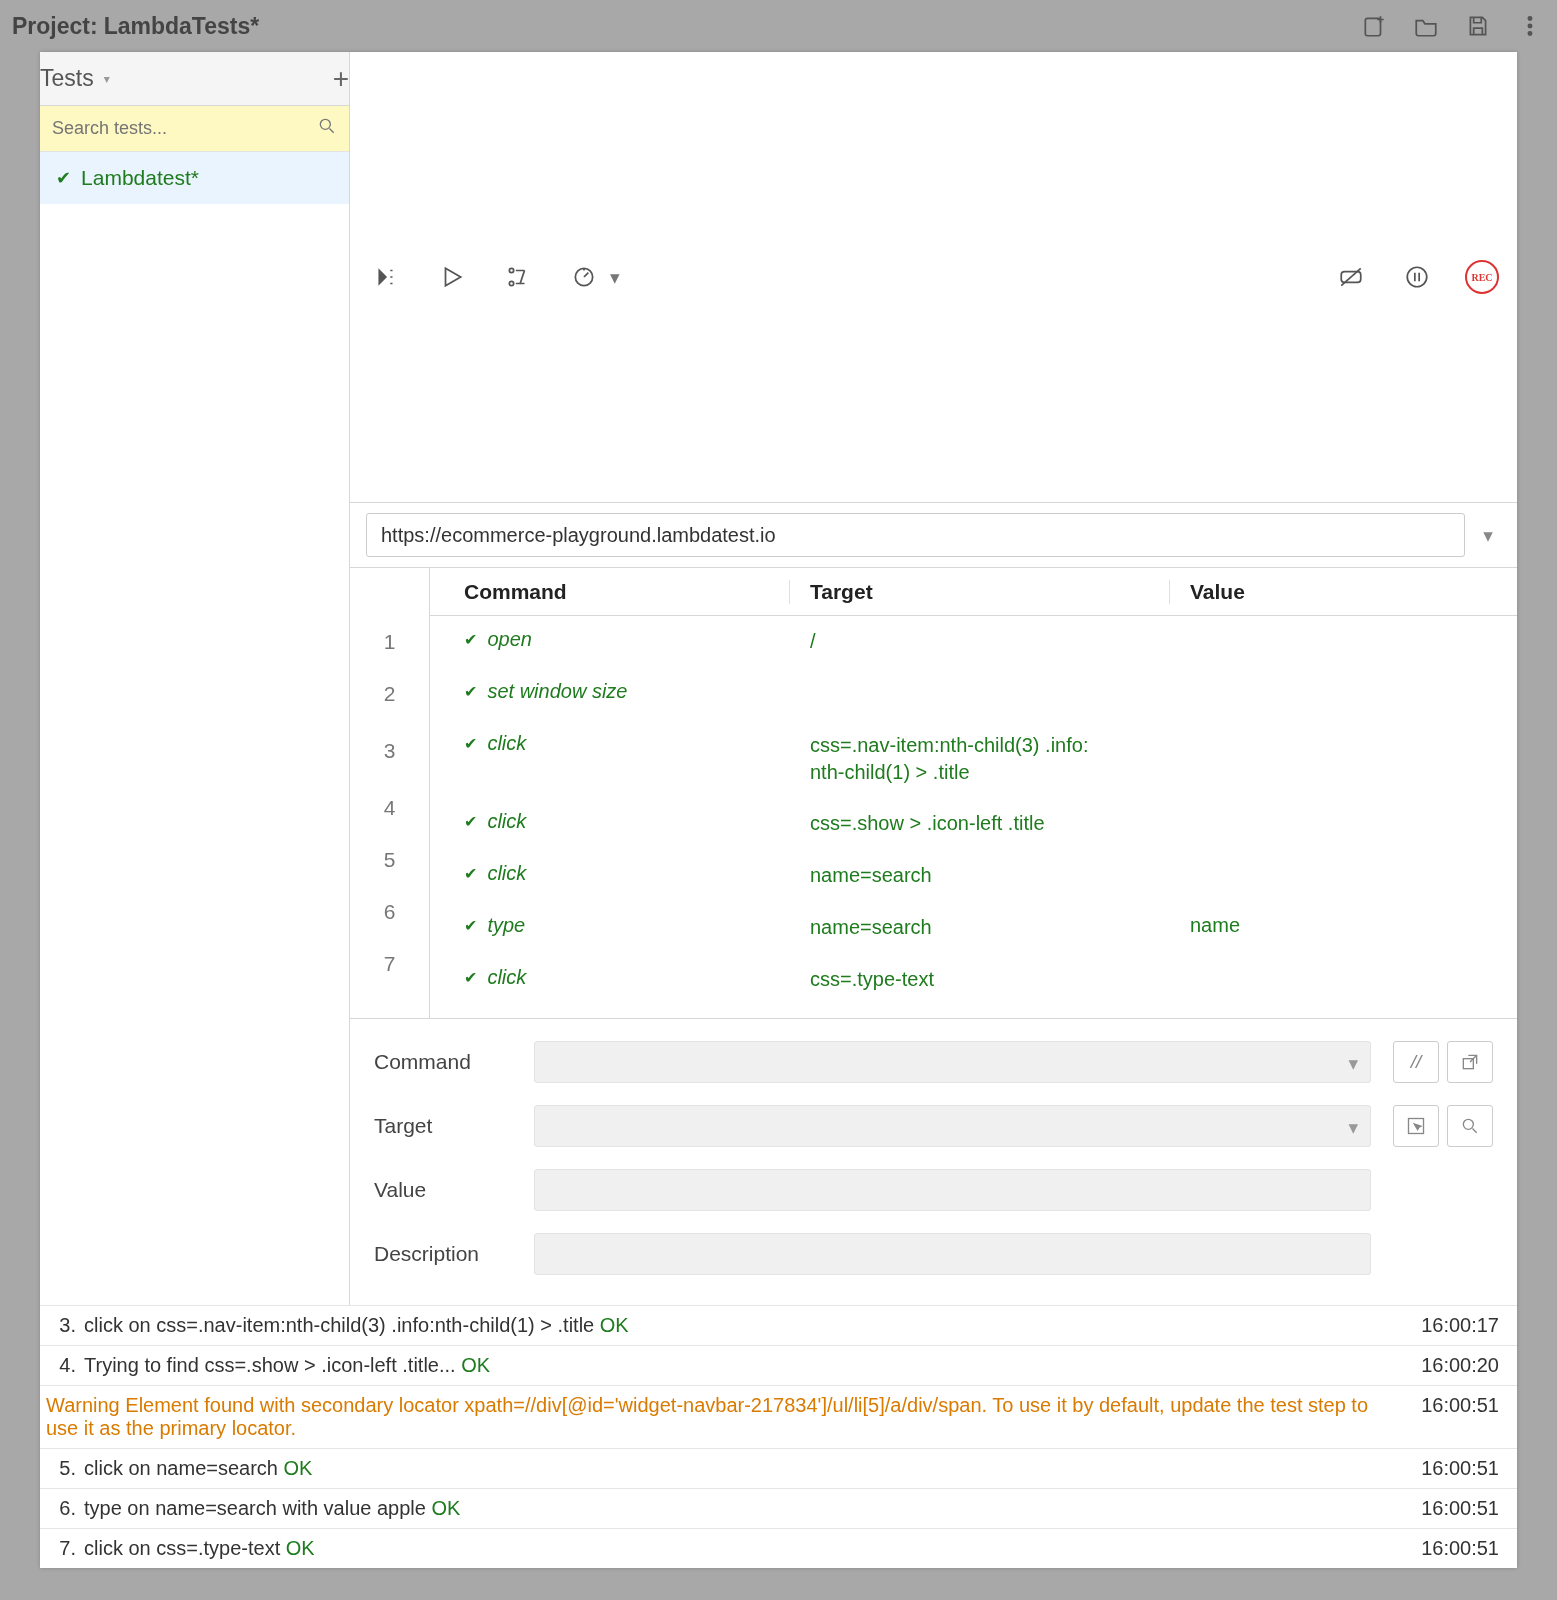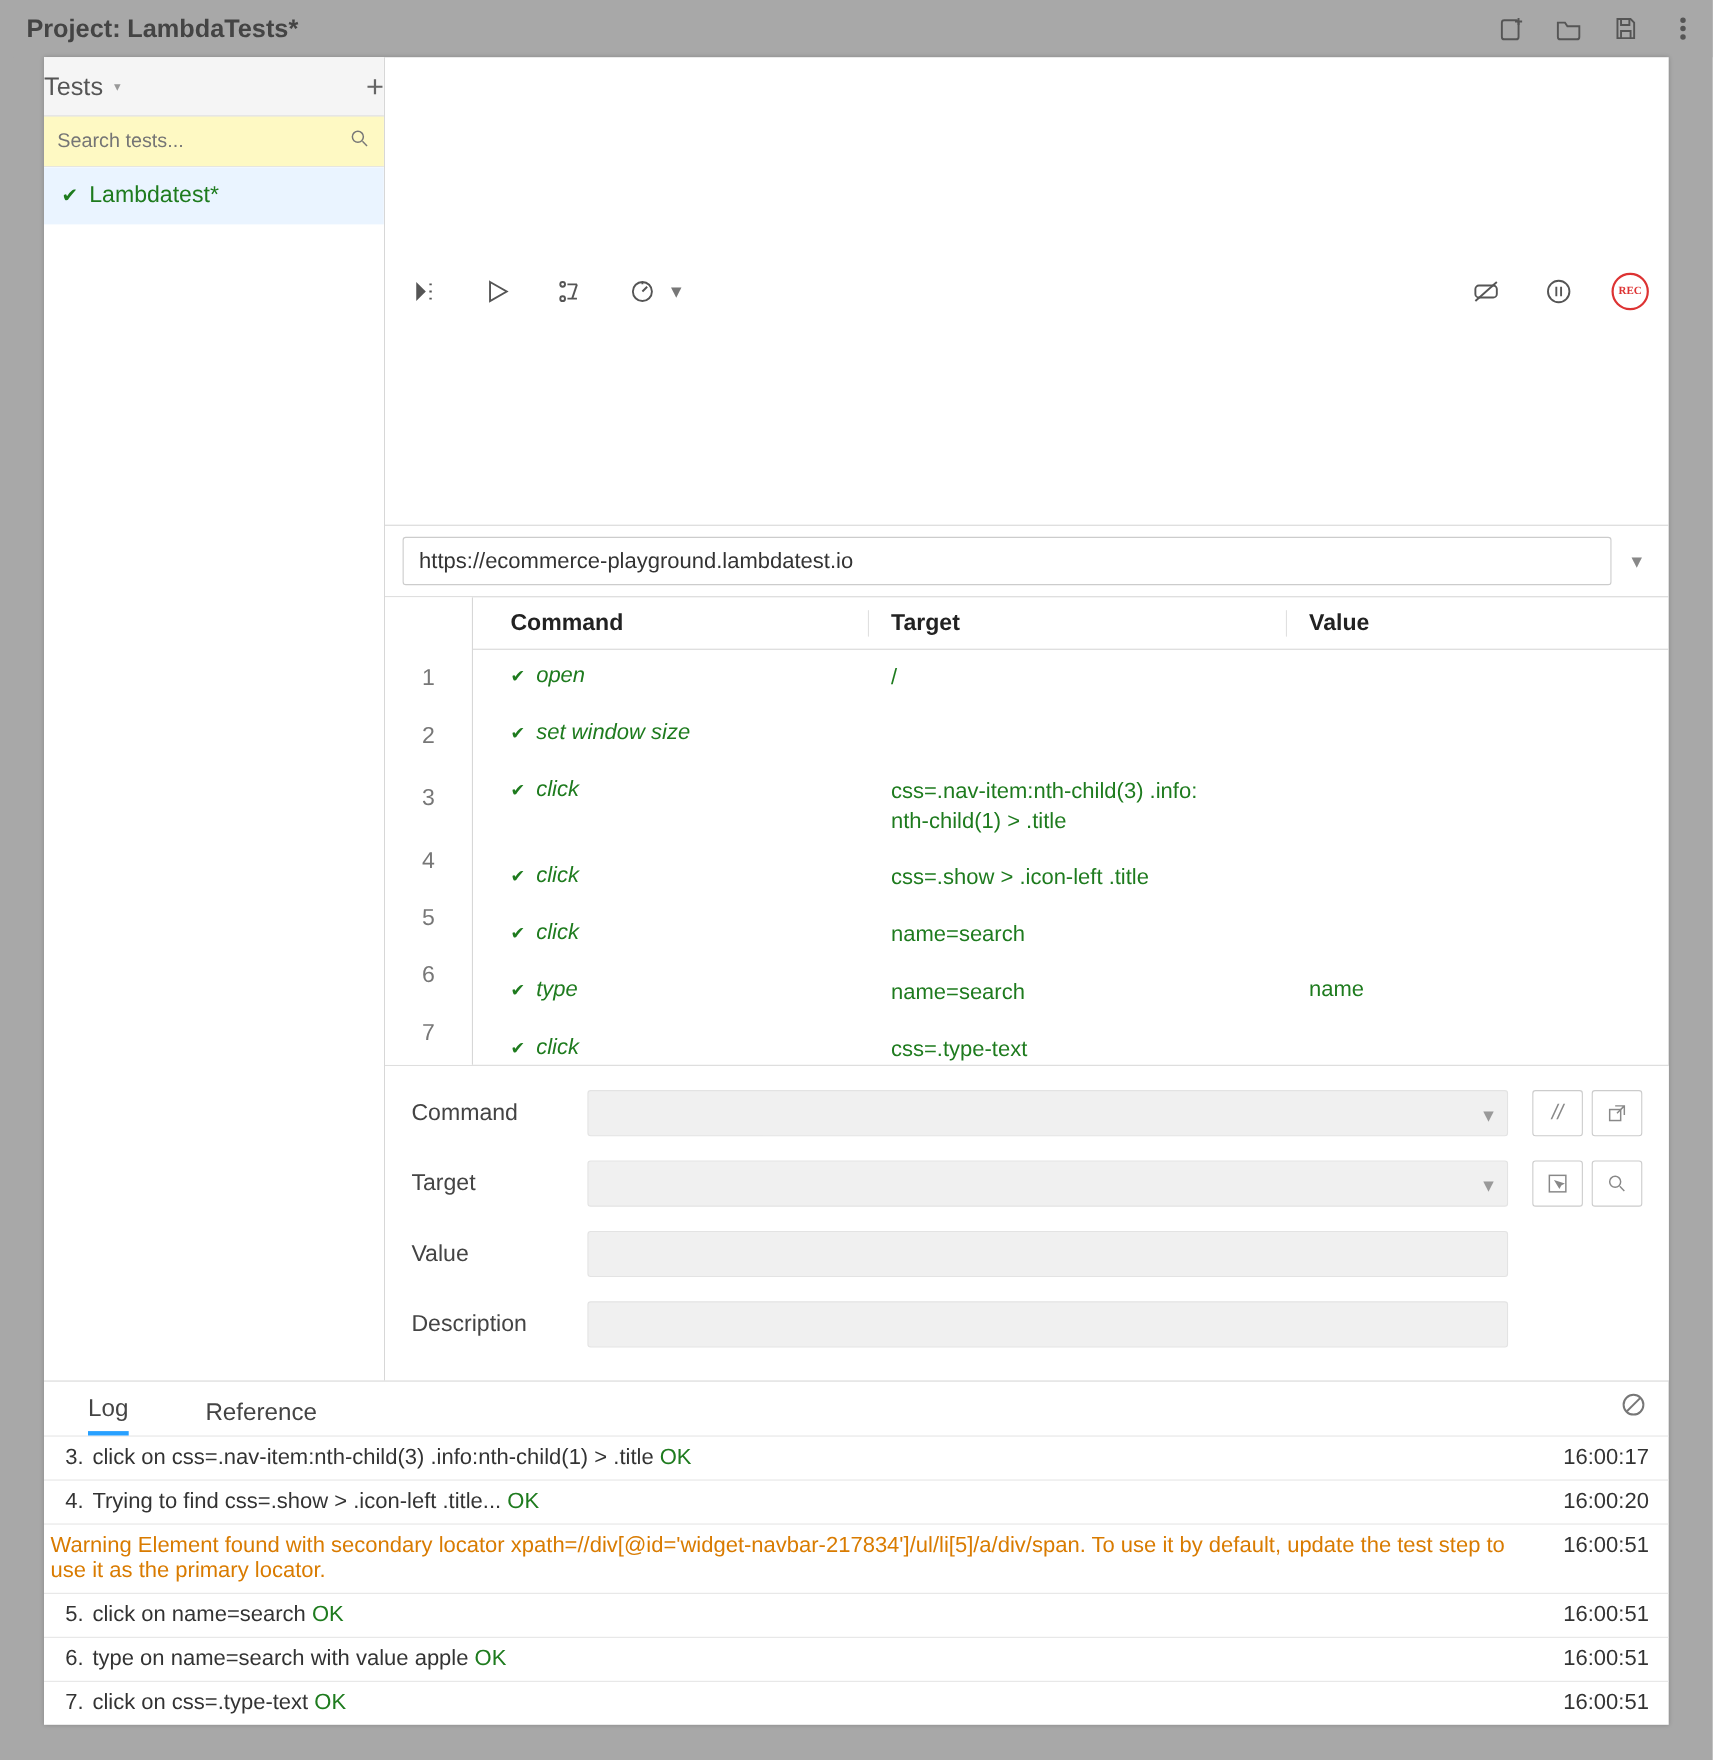--- a/index.html
+++ b/index.html
@@ -11,21 +11,21 @@
     background: #a8a8a8;
     width: 1557px;
     height: 1600px;
     position: relative;
     overflow: hidden;
   }
 
   
   .project-bar {
     position: absolute;
-    top: 0; left: 12px; right: 0;
+    top: 0; left: 0; right: 0;
     height: 52px;
     background: #a8a8a8;
     display: flex;
     align-items: center;
     padding: 0 12px;
   }
   .project-bar .title { font-weight: 700; font-size: 23px; color: #444; }
   .project-bar .name { font-weight: 700; font-size: 23px; color: #444; margin-left: 6px; }
   .project-bar .spacer { flex: 1; }
   .tb-icon {
@@ -438,30 +438,20 @@
         </div>
         <div class="frow" style="margin-bottom:0;">
           <div class="flabel">Description</div>
           <div class="finput" style="margin-right:122px;"></div>
         </div>
       </div>
 
     </div>
   </div>
 
-  <div class="log-tabs" style="border-top:1px solid #d7d7d7;">
-    <span class="tab active">Log</span>
-    <span class="tab">Reference</span>
-    <span class="stop">
-      <svg viewBox="0 0 24 24">
-          <circle cx="12" cy="12" r="9"></circle>
-          <path d="M6 18L18 6"></path>
-        </svg>
-    </span>
-  </div>
 
   <div class="log-lines" id="loglines">
       <div class="lline">
         <div class="lnum">3.</div>
         <div class="msg">click on css=.nav-item:nth-child(3) .info:nth-child(1) &gt; .title <span class="ok">OK</span></div>
         <div class="ts">16:00:17</div>
       </div>
       <div class="lline">
         <div class="lnum">4.</div>
         <div class="msg">Trying to find css=.show &gt; .icon-left .title... <span class="ok">OK</span></div>

